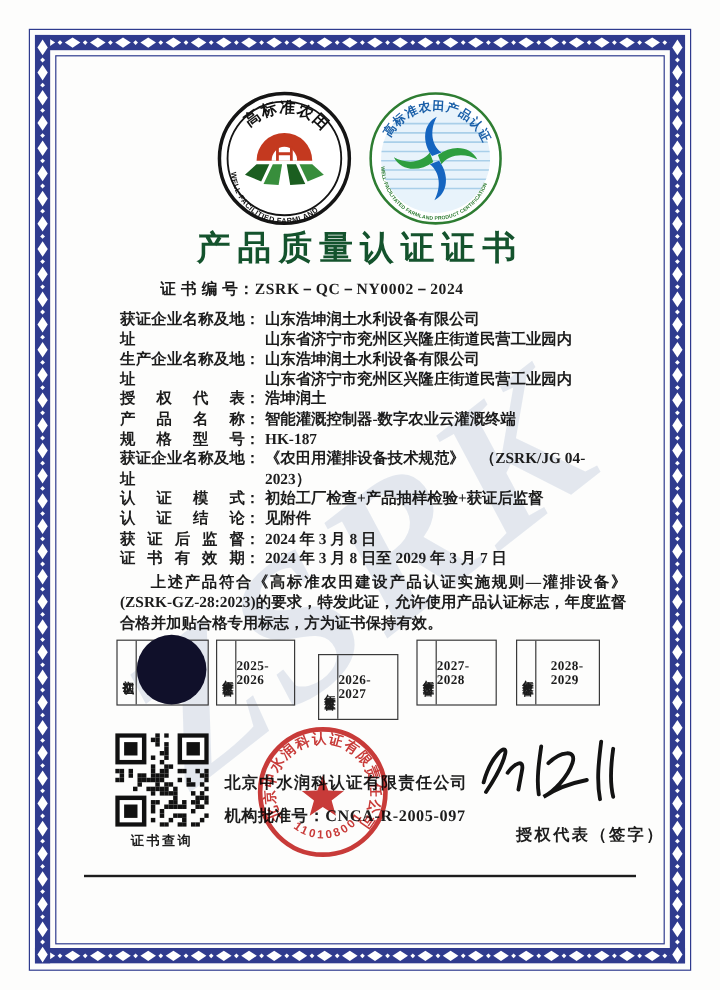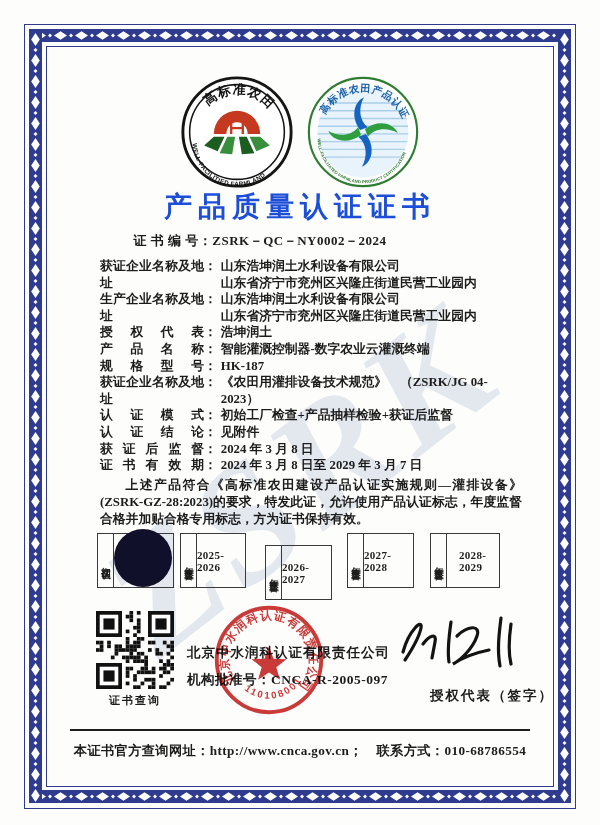--- a/index.html
+++ b/index.html
@@ -21,21 +21,21 @@
     position:absolute;left:50px;top:385px;width:500px;text-align:center;
     font-size:165px;font-style:italic;font-weight:700;letter-spacing:8px;
     color:#93a6c6;opacity:.24;transform:rotate(-38deg);
     font-family:"Liberation Serif",serif;pointer-events:none;z-index:1;
   }
   
   .logos{position:absolute;top:74px;left:0;width:600px;display:flex;justify-content:center;gap:10px;z-index:2;}
   .title{
     position:absolute;top:188px;left:0;width:600px;text-align:center;
     font-family:"Liberation Sans","DejaVu Sans",sans-serif;
-    font-size:28px;font-weight:700;letter-spacing:6px;color:#1d4ed8;z-index:2;
+    font-size:28px;font-weight:700;letter-spacing:6px;color:#14532d;z-index:2;
   }
   .certno{
     position:absolute;top:232px;left:0;width:520px;text-align:center;
     font-size:13px;font-weight:700;letter-spacing:.5px;z-index:2;
   }
   
   .fields{position:absolute;top:258px;left:100px;width:425px;z-index:2;font-size:12.8px;font-weight:700;}
   .frow{display:flex;line-height:16.6px;}
   .lbl{display:inline-block;width:104px;text-align:justify;text-align-last:justify;flex:none;}
   .colon{flex:none;}
@@ -630,16 +630,15 @@
       <path d="M58,12 C56,26 54,40 56,52"></path>
       <path d="M64,26 C74,16 88,14 84,26 C80,38 68,50 60,54 C72,46 86,42 96,40"></path>
       <path d="M108,8 C106,24 104,40 107,56"></path>
       <path d="M118,14 C116,28 115,42 118,54"></path>
     </g>
   </svg>
   <div class="sign-caption">授权代表（签字）</div>
 
   <div class="footer-rule"></div>
   <div class="footer">
-    <div>本证书官方查询网址：http://www.cnca.gov.cn；　联系方式：010-68786554</div>
   </div>
 
 </div>
 
 </body></html>

